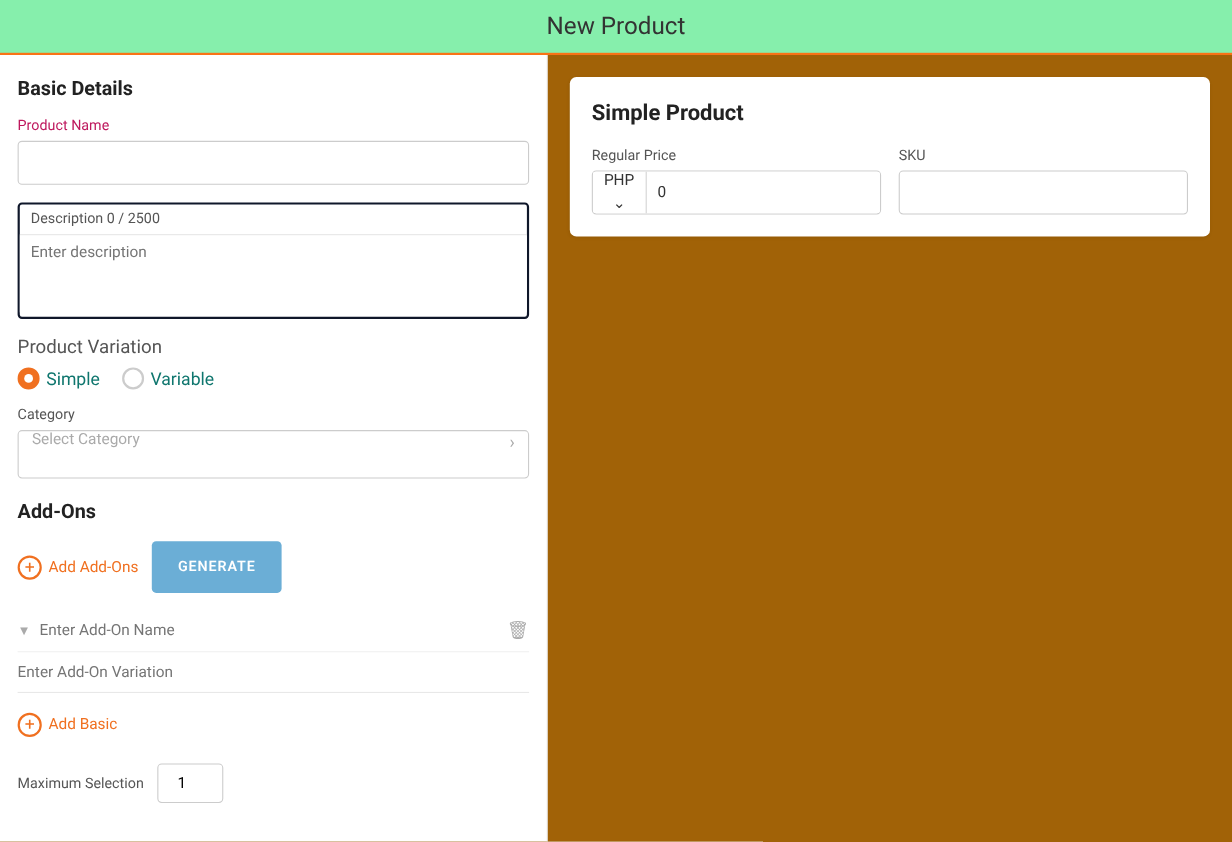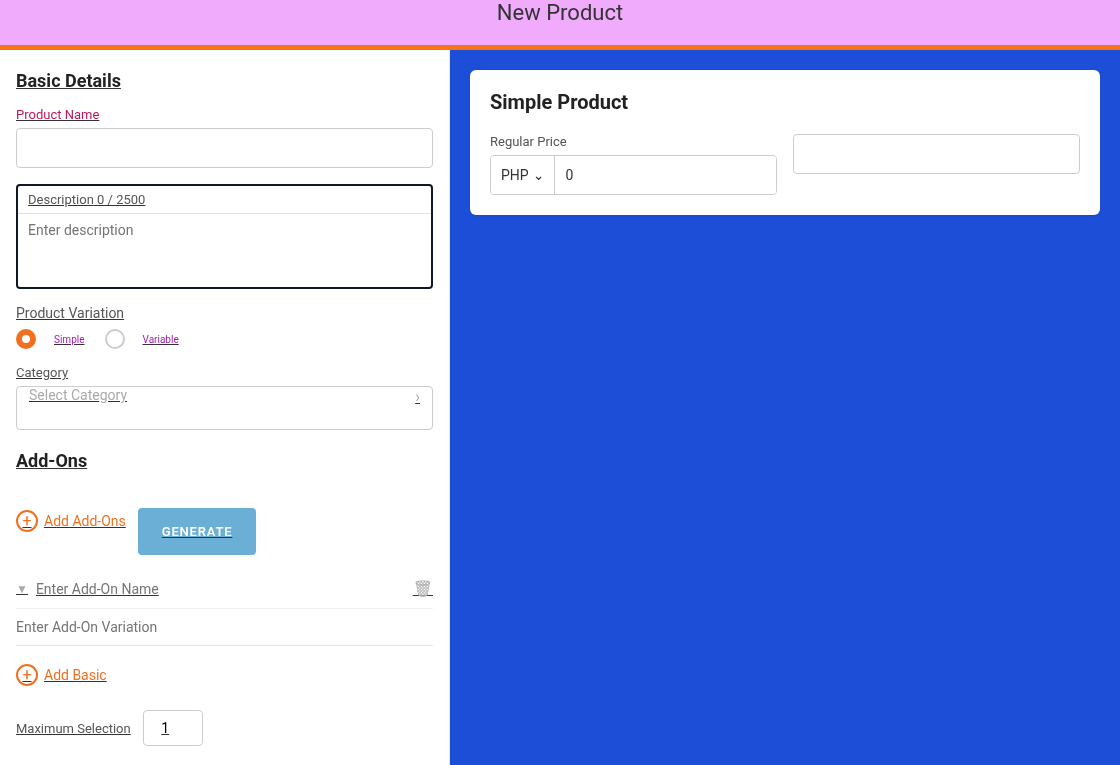--- a/index.html
+++ b/index.html
@@ -5,48 +5,48 @@
     * { box-sizing: border-box; margin: 0; padding: 0; }
     body {
       font-family: -apple-system, BlinkMacSystemFont, 'Segoe UI', Roboto, sans-serif;
       background: #f5f6f8;
       color: #333;
       font-size: 14px;
     }
 
     
     .header {
-      background: #f0abfc;
+      background: #86efac;
       height: 50px;
       display: flex;
+      align-items: center;
       justify-content: center;
-      border-bottom: 5px solid #f97316;
+      border-bottom: 2px solid #f97316;
       position: relative;
     }
     .header-title {
       font-size: 22px;
       font-weight: 400;
       color: #333;
     }
 
     
     .main-layout {
       display: flex;
       height: calc(765px - 50px);
     }
 
     
     .left-panel {
-      width: 450px;
+      width: 498px;
       background: #fff;
       border-right: 1px solid #e8e8e8;
       overflow-y: auto;
       padding: 20px 16px;
       flex-shrink: 0;
-      text-decoration: underline;
     }
 
     .section-title {
       font-size: 18px;
       font-weight: 700;
       color: #222;
       margin-bottom: 16px;
     }
 
     .field-label {
@@ -91,21 +91,21 @@
       font-family: inherit;
       background: #fff;
     }
 
     .field-group {
       margin-bottom: 16px;
     }
 
     
     .variation-label {
-      font-size: 14px;
+      font-size: 17px;
       color: #555;
       margin-bottom: 8px;
     }
     .radio-group {
       display: flex;
       align-items: center;
       gap: 20px;
       margin-bottom: 16px;
     }
     .radio-item {
@@ -128,23 +128,22 @@
       border-color: #f07020;
     }
     .radio-circle.selected::after {
       content: '';
       width: 8px;
       height: 8px;
       background: #fff;
       border-radius: 50%;
     }
     .radio-text {
-      font-size: 10px;
-      color: #a21caf;
-      margin-left: 12px;
+      font-size: 16px;
+      color: #0f766e;
     }
 
     
     .category-label {
       font-size: 13px;
       color: #555;
       margin-bottom: 6px;
     }
     .category-select {
       width: 100%;
@@ -200,21 +199,20 @@
       background: #6baed6;
       color: #fff;
       border: none;
       border-radius: 4px;
       padding: 16px 24px;
       font-size: 13px;
       font-weight: 600;
       letter-spacing: 0.8px;
       cursor: pointer;
       font-family: inherit;
-      margin-top: 21px;
     }
 
     
     .addon-name-row {
       display: flex;
       align-items: center;
       gap: 8px;
       margin-bottom: 0;
       padding: 10px 0;
       border-bottom: 1px solid #f0f0f0;
@@ -285,21 +283,21 @@
       padding: 0 10px;
       font-size: 14px;
       text-align: center;
       font-family: inherit;
       outline: none;
     }
 
     
     .right-panel {
       flex: 1;
-      background: #1d4ed8;
+      background: #a16207;
       padding: 20px;
       overflow-y: auto;
     }
 
     
     .simple-product-card {
       background: #fff;
       border-radius: 6px;
       padding: 20px;
       box-shadow: 0 1px 3px rgba(0,0,0,0.08);
@@ -337,20 +335,21 @@
       display: flex;
       align-items: center;
       gap: 4px;
       padding: 0 10px;
       border-right: 1px solid #ccc;
       font-size: 14px;
       color: #333;
       cursor: pointer;
       background: #fff;
       height: 100%;
+      flex-direction: column;
     }
     .price-value-input {
       flex: 1;
       border: none;
       outline: none;
       padding: 0 10px;
       font-size: 14px;
       color: #333;
       font-family: inherit;
       height: 100%;
@@ -462,20 +461,21 @@
           <div class="price-input-row">
             <div class="currency-select">
               <span>PHP</span>
               <span>⌄</span>
             </div>
             <input class="price-value-input" type="text" value="0" style="">
           </div>
         </div>
 
         <div class="sku-group">
+          <div class="price-field-label">SKU</div>
           <input class="sku-input" type="text" style="">
         </div>
       </div>
 
     </div>
 
   </div>
 
 </div>
 

